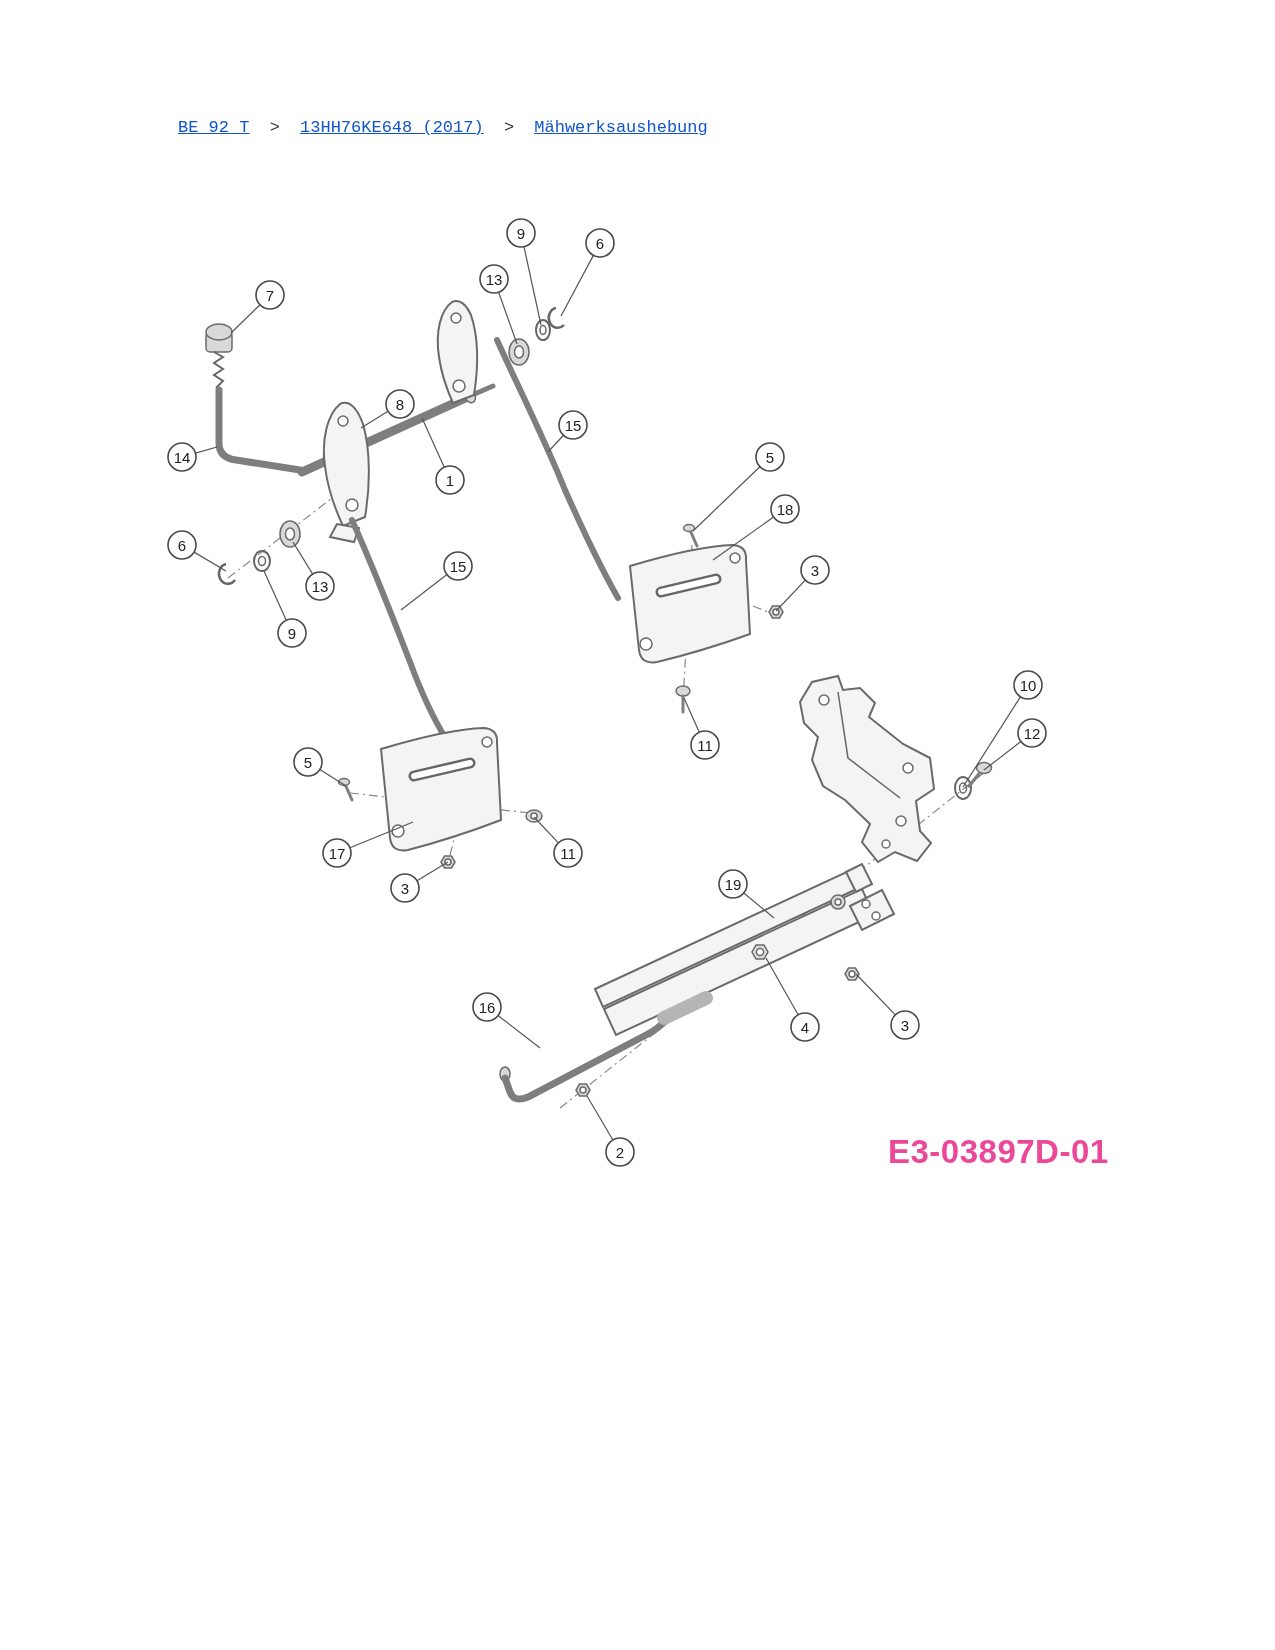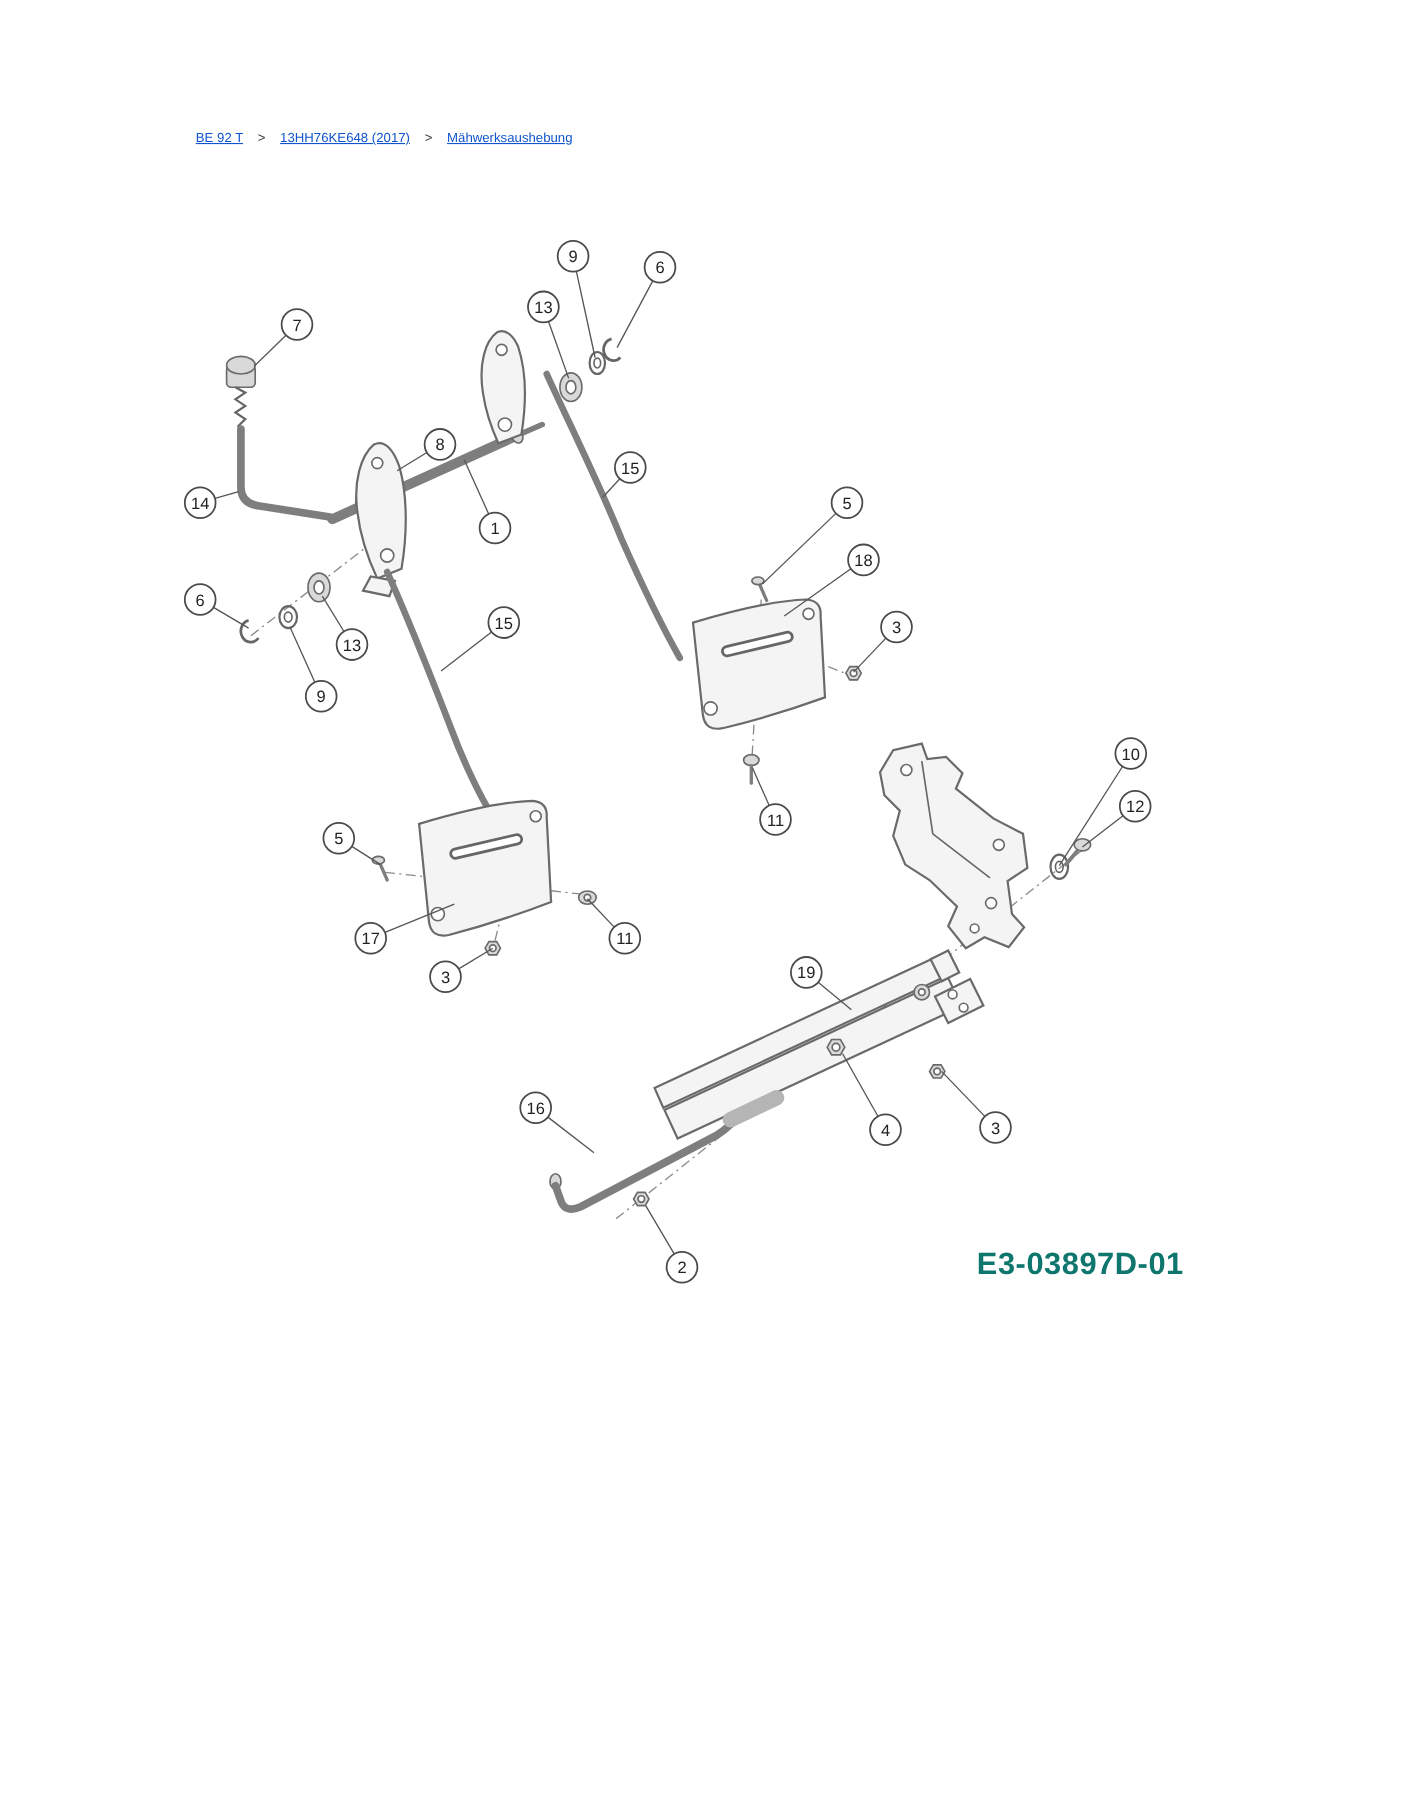--- a/index.html
+++ b/index.html
@@ -6,39 +6,39 @@
   html, body { margin: 0; padding: 0; }
   body {
     width: 1275px; height: 1650px;
     background: #ffffff;
     font-family: "Liberation Sans", sans-serif;
     position: relative;
     overflow: hidden;
   }
   .breadcrumb {
     position: absolute; left: 178px; top: 118px;
-    font-size: 12px; color: #222; white-space: nowrap;
+    font-size: 17px; color: #222; white-space: nowrap; font-family: Liberation Mono, monospace;
   }
   .breadcrumb a {
     color: var(--link, #1155CC);
     text-decoration: underline;
     cursor: pointer;
   }
   .breadcrumb .sep { margin: 0 10px; color: #333; }
   .diagram-wrap { position: absolute; left: 0; top: 0; width: 1275px; height: 1650px; }
   svg { position: absolute; left: 0; top: 0; }
   .leader { stroke: #555; stroke-width: 1.2; }
   .callout-circle { fill: #fff; stroke: #4a4a4a; stroke-width: 1.6; }
   .callout-num {
     font-family: "Liberation Sans", sans-serif;
     font-size: 15px; fill: #222; text-anchor: middle;
   }
   .code {
     position: absolute; left: 888px; top: 1133px;
-    font-size: 28px; font-weight: 600; color: #0f766e;
+    font-size: 33px; font-weight: 600; color: #ec4899;
     letter-spacing: 0.5px;
     font-family: "Liberation Sans", sans-serif;
   }
   .part { stroke: #6a6a6a; stroke-width: 2; fill: #f4f4f4; }
   .rod  { stroke: #7e7e7e; fill: none; stroke-linecap: round; }
   .thin { stroke: #666; fill: none; }
   .dash { stroke: #8a8a8a; stroke-width: 1.2; fill: none; stroke-dasharray: 9 4 2 4; }
   .hole { fill: #fff; stroke: #6a6a6a; stroke-width: 1.5; }
   .metal { fill: #d9d9d9; stroke: #6a6a6a; stroke-width: 1.5; }
   .slotcore { stroke: #fff; stroke-width: 6; stroke-linecap: round; fill: none; }

